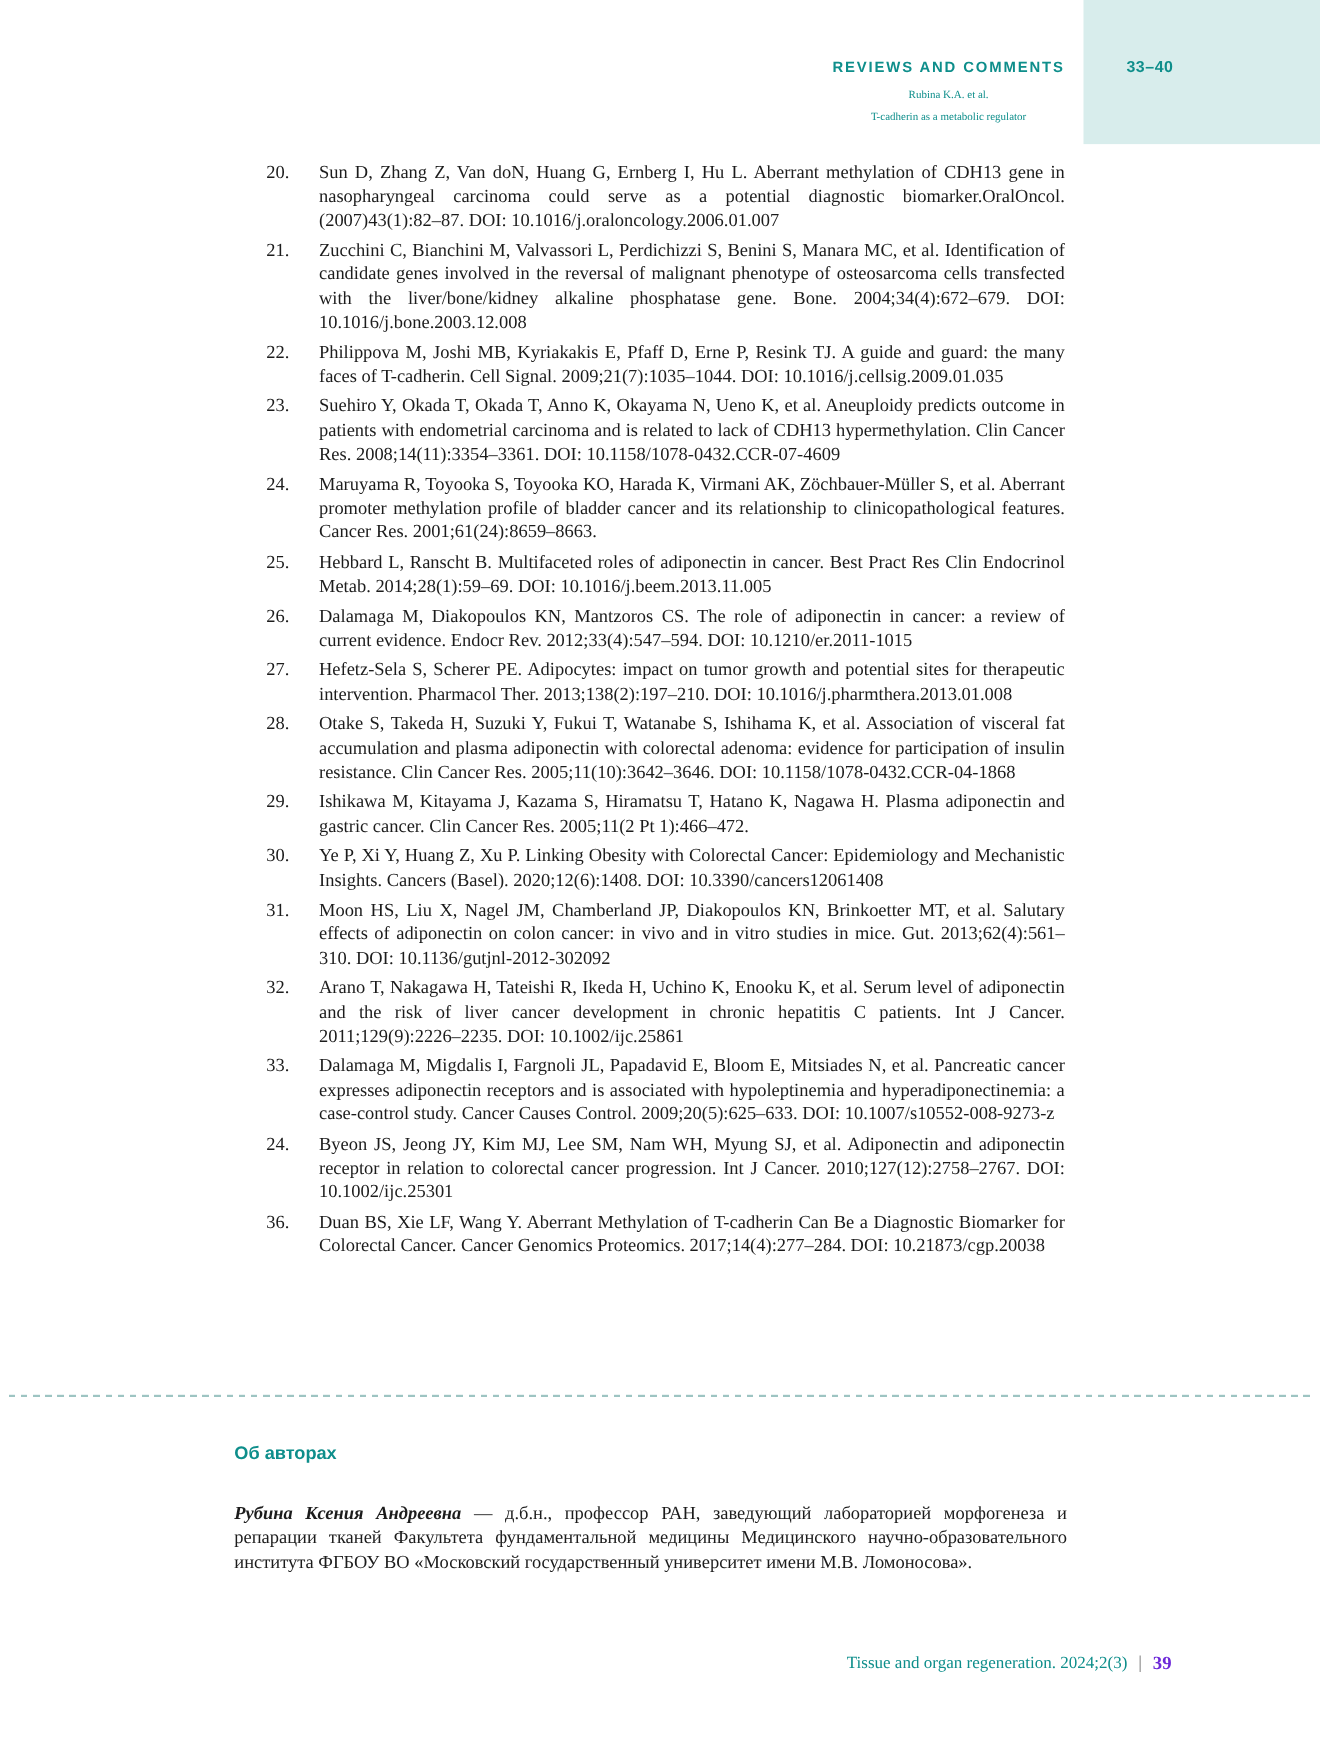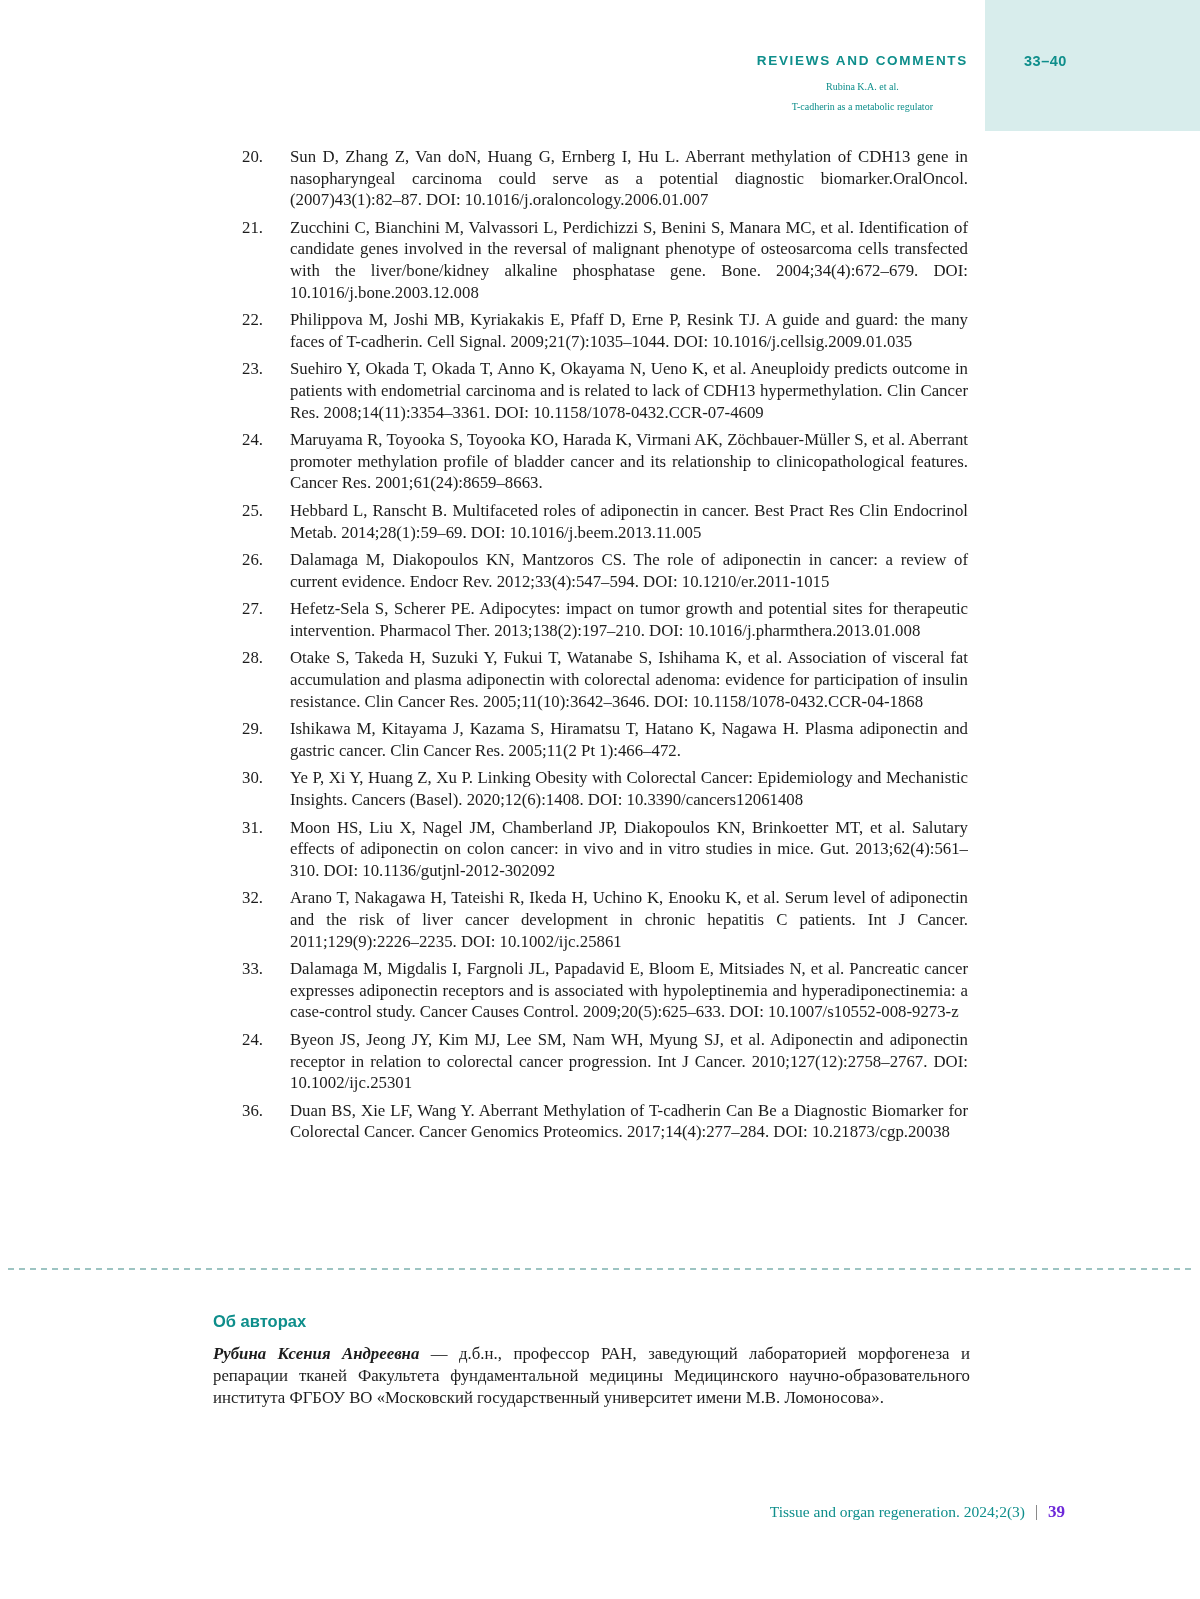--- a/index.html
+++ b/index.html
@@ -86,21 +86,21 @@
   .about {
     position: absolute;
     top: 1312px; left: 213px;
     width: 757px;
   }
   .about-heading {
     font-family: "Liberation Sans", sans-serif;
     font-weight: bold;
     font-size: 16.5px;
     color: var(--accent, #0e8e8b);
-    margin-bottom: 12px;
+    margin-bottom: 34px;
   }
   .about-text {
     font-size: 16.8px;
     line-height: 22px;
     text-align: justify;
   }
   .about-text strong { font-weight: bold; font-style: italic; }
 
   
   .page-footer {

